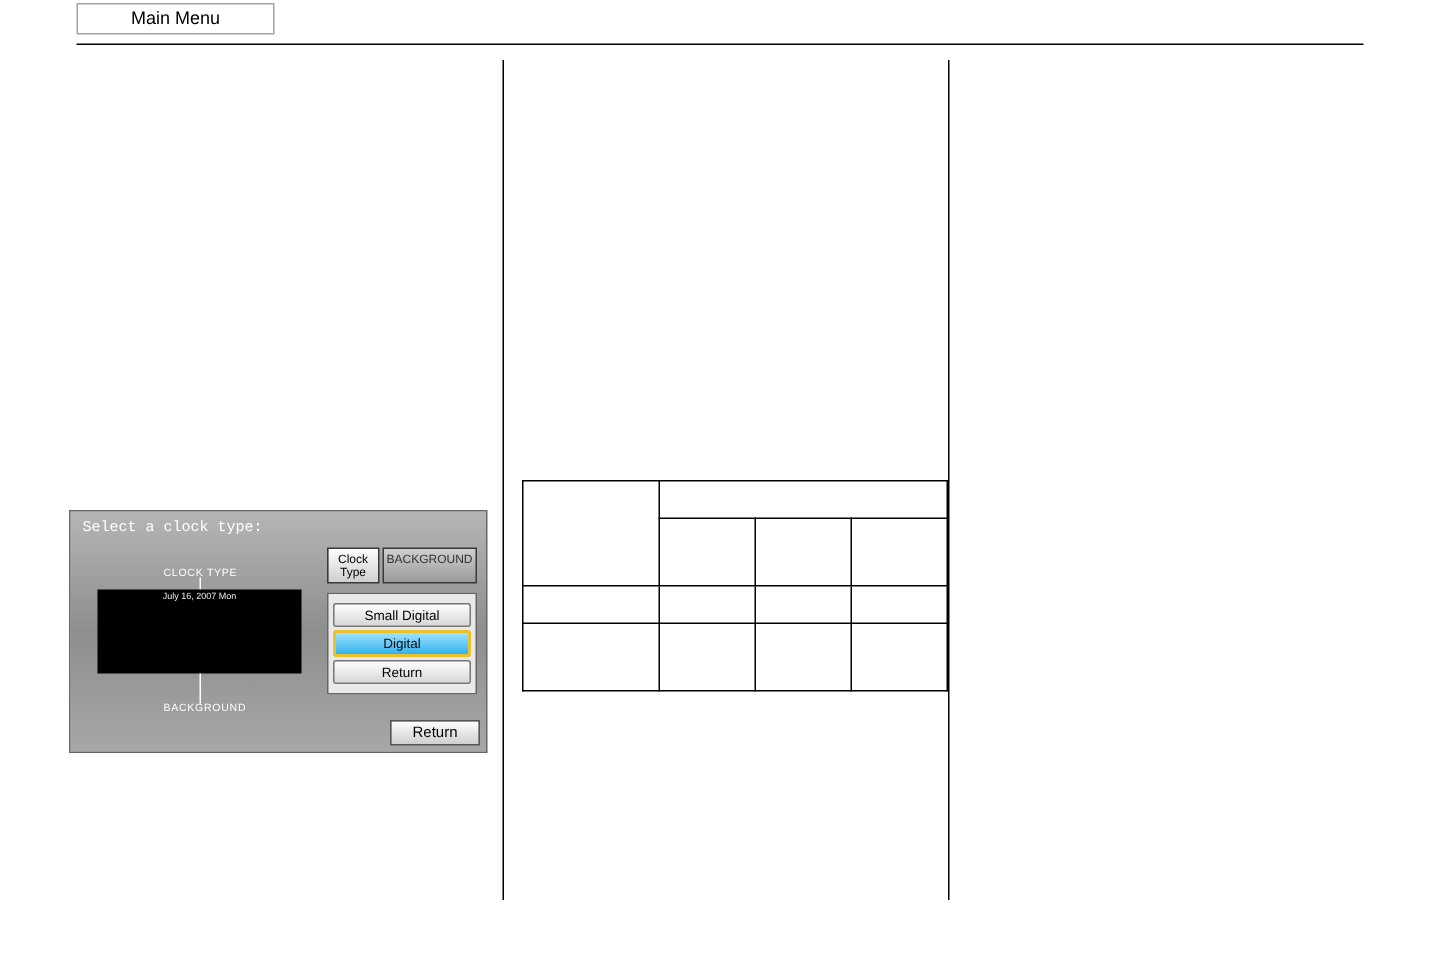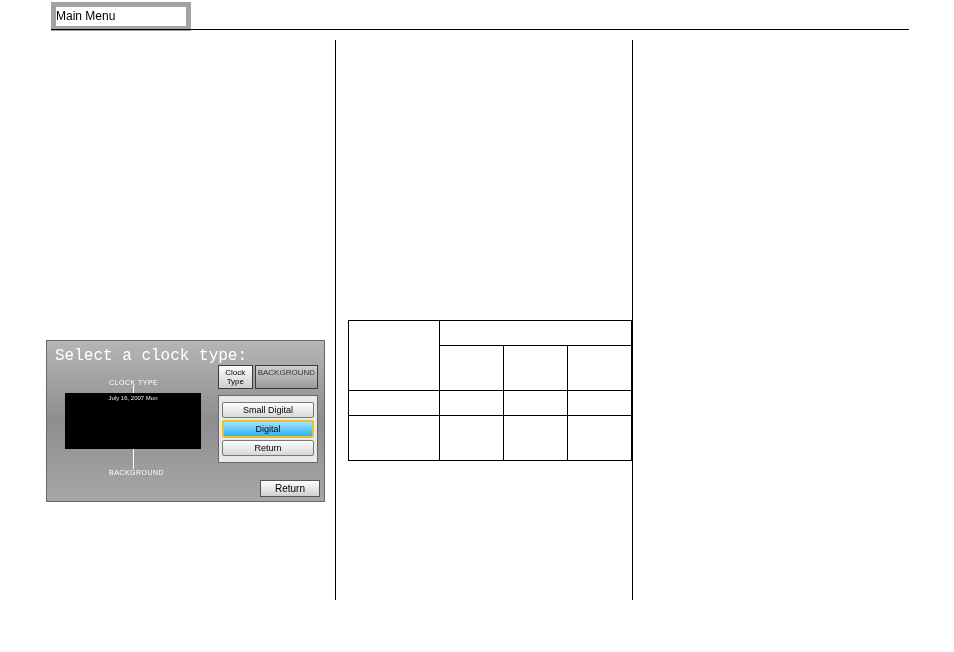--- a/index.html
+++ b/index.html
@@ -11,22 +11,22 @@
     width: 954px;
     height: 652px;
     position: relative;
   }
   .main-menu-box {
     position: absolute;
     top: 2px;
     left: 51px;
     width: 130px;
     height: 19px;
-    border: 5px solid #a3a3a3;
-    text-align: left;
+    border: 1px solid #a3a3a3;
+    text-align: center;
     line-height: 19px;
     font-size: 12px;
   }
   .hr-line {
     position: absolute;
     top: 29px;
     left: 51px;
     right: 45px;
     border-top: 1px solid #000;
   }
@@ -38,21 +38,21 @@
     width: 277px;
     height: 160px;
     background: linear-gradient(180deg, #b5b5b5 0%, #8e8e8e 50%, #a7a7a7 100%);
     border: 1px solid #676767;
   }
   .device-shot .prompt {
     position: absolute;
     top: 6px;
     left: 8px;
     color: #fff;
-    font-size: 16px;
+    font-size: 10px;
     font-family: "Courier New", monospace;
   }
   .device-shot .left-pane {
     position: absolute;
     top: 26px;
     left: 6px;
     width: 160px;
     height: 126px;
   }
   .preview {

